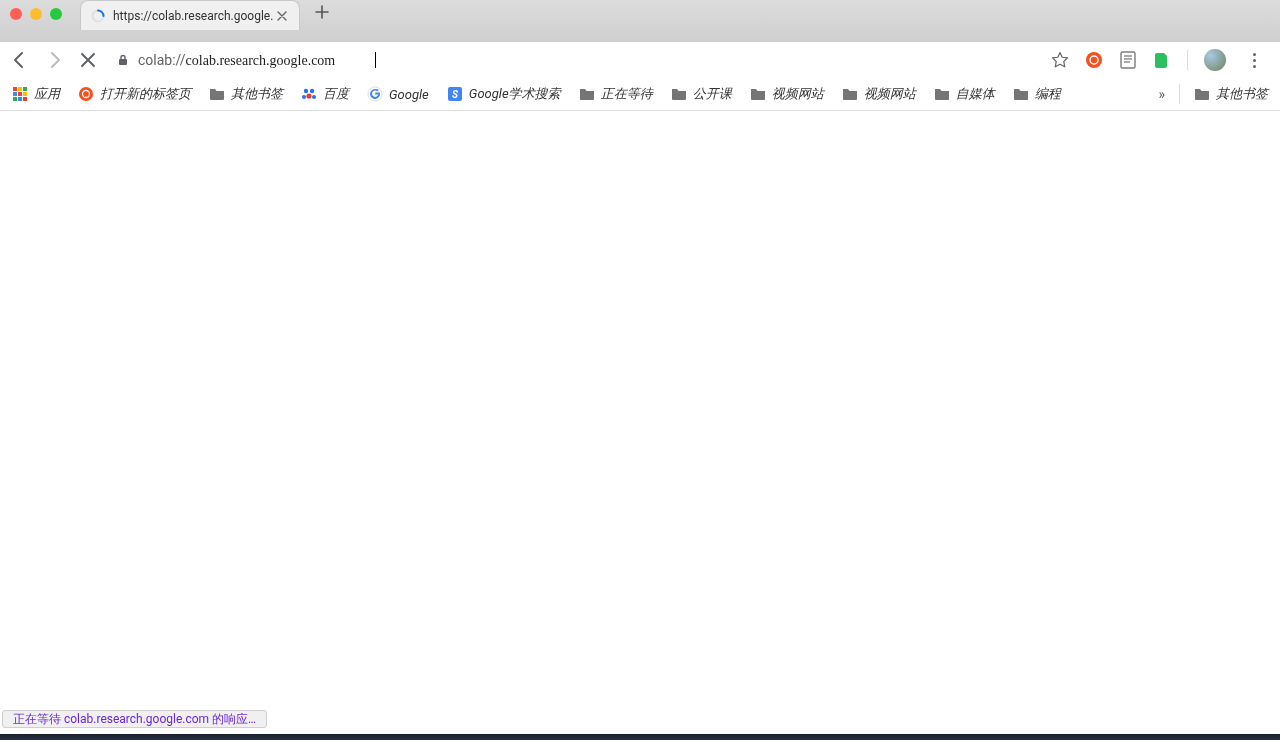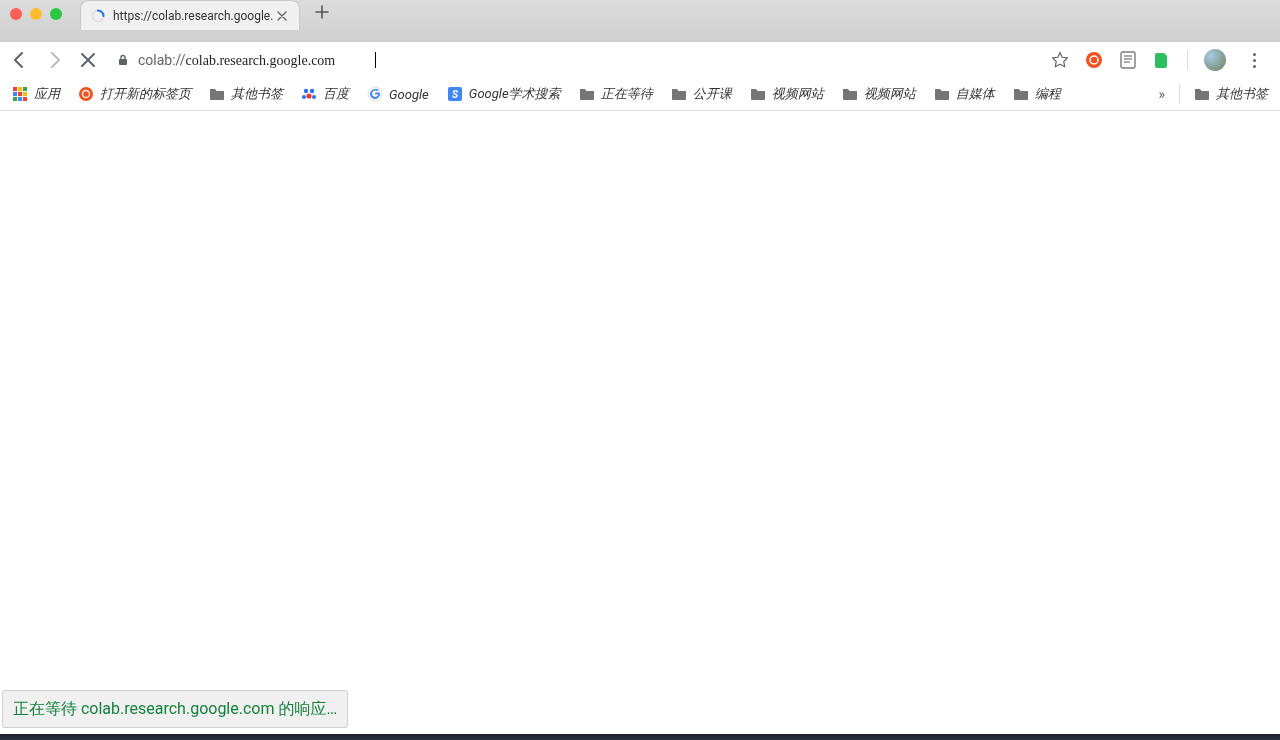--- a/index.html
+++ b/index.html
@@ -42,21 +42,21 @@
     
     .bookmarks { height: 33px; background: #fff; display: flex; align-items: center; padding: 0 12px; gap: 18px; font-size: 13px; color: #333; border-bottom: 1px solid #dcdcdc; }
     .bm { display: flex; align-items: center; gap: 6px; cursor: pointer; white-space: nowrap; font-style: italic; }
     .bm-right { margin-left: auto; display: flex; align-items: center; gap: 14px; }
     .folder-icon { color: #757575; }
     .apps-icon rect { }
     .chev { color:#5f6368; font-size:14px;}
 
     .content { flex: 1; background: #fff; position: relative; }
 
-    .status { position: absolute; bottom: 6px; left: 2px; height: 38px; padding: 0 10px; font-size: 16px; color: #15803d; background: #f0f0f0; border: 1px solid #cfcfcf; border-radius: 3px; display: flex; align-items: center; max-width: 420px; }
+    .status { position: absolute; bottom: 6px; left: 2px; height: 18px; padding: 0 10px; font-size: 12px; color: #6d28d9; background: #f0f0f0; border: 1px solid #cfcfcf; border-radius: 3px; display: flex; align-items: center; max-width: 420px; }
 
     .bottom-sliver { height: 6px; background: linear-gradient(#1a1f2b, #2b3244); }
 
     svg { display: block; }
     .spinner-arc { animation: spin 1s linear infinite; transform-origin: 7px 7px; }
     @keyframes spin { to { transform: rotate(360deg); } }
   </style>
 </head>
 <body>
 

